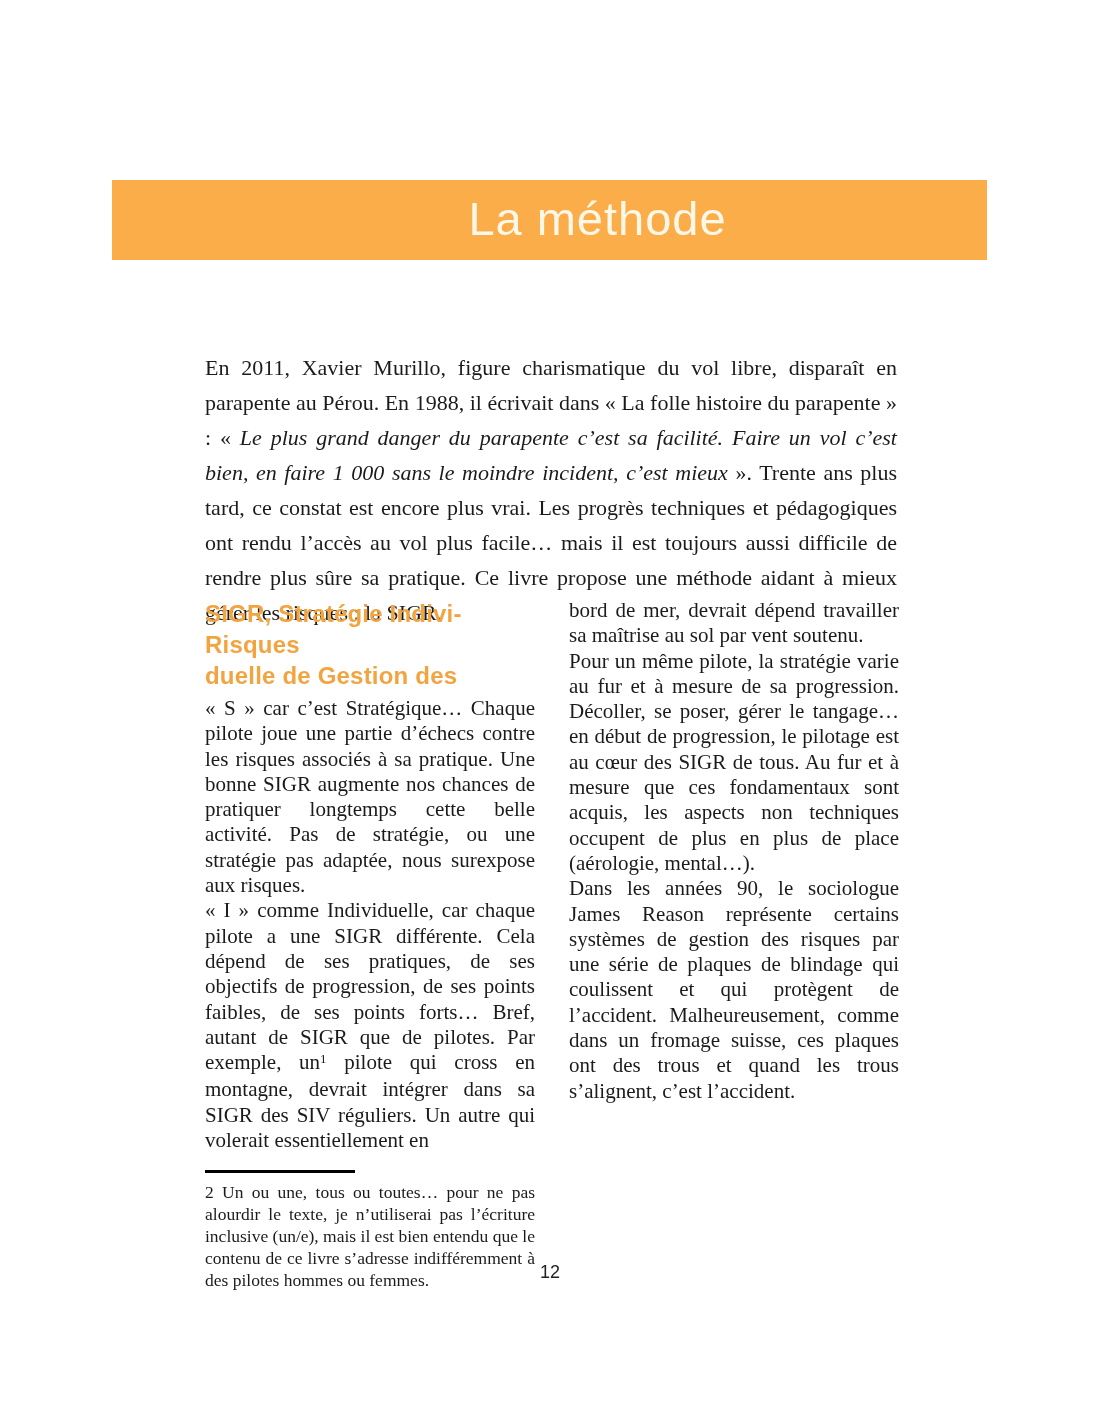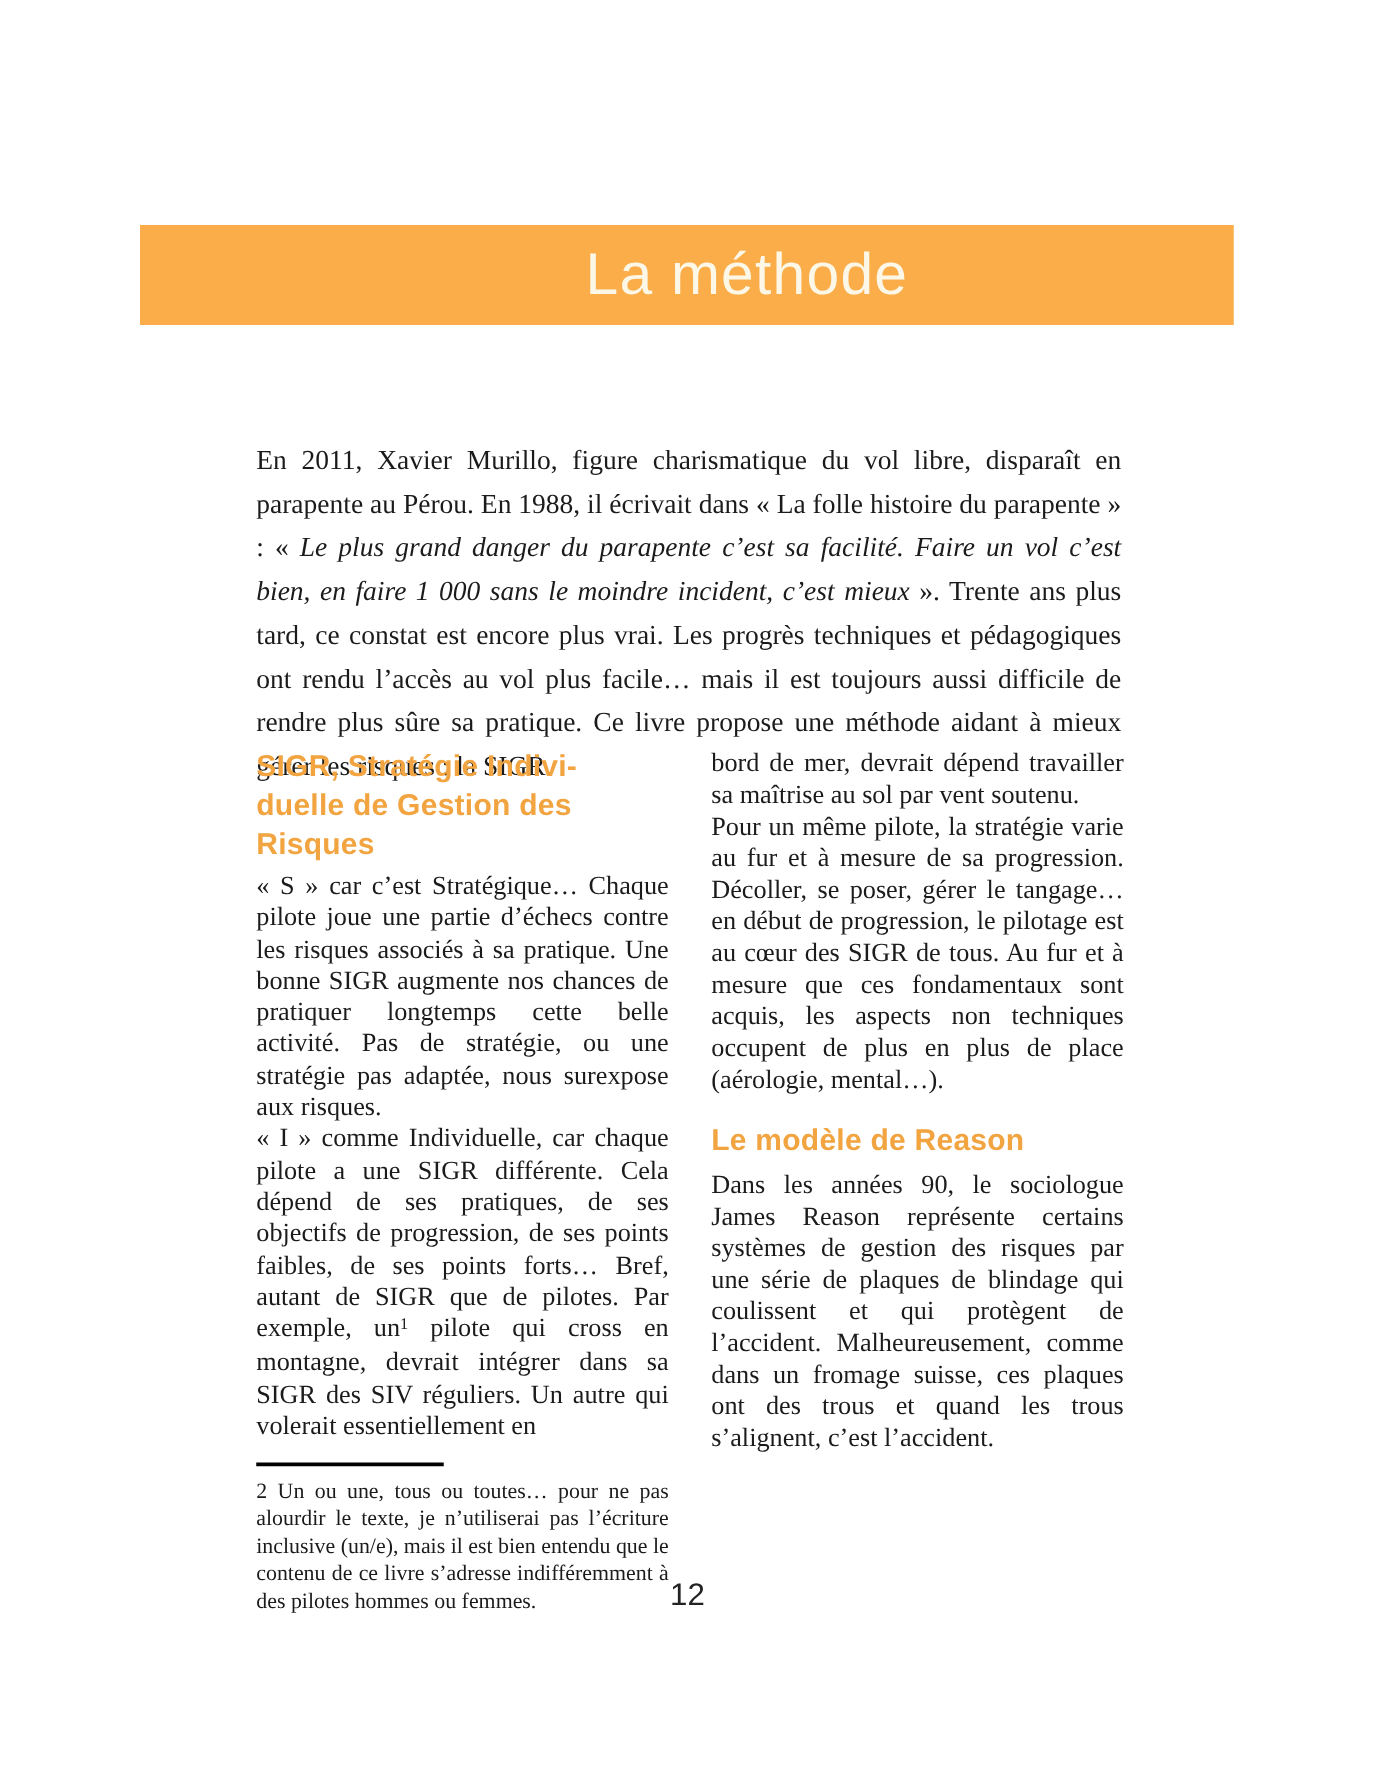--- a/index.html
+++ b/index.html
@@ -103,53 +103,52 @@
   }
 
   
   .page-number {
     position: absolute;
     left: 0;
     top: 1262px;
     width: 1100px;
     text-align: center;
     font-family: "Liberation Sans", sans-serif;
-    font-size: 25px;
+    font-size: 18px;
     color: #222;
   }
 </style>
 </head>
 <body>
 
 <div class="page">
 
   <div class="title-band">
     <h1>La méthode</h1>
   </div>
 
   <div class="intro"><span class="seg-n">En 2011, Xavier Murillo, figure charismatique du vol libre, disparaît en parapente au Pérou. En 1988, il écrivait dans « La folle histoire du parapente » : « </span><span class="seg-i">Le plus grand danger du parapente c’est sa facilité. Faire un vol c’est bien, en faire 1 000 sans le moindre incident, c’est mieux</span><span class="seg-n"> ». Trente ans plus tard, ce constat est encore plus vrai. Les progrès techniques et pédagogiques ont rendu l’accès au vol plus facile… mais il est toujours aussi difficile de rendre plus sûre sa pratique. Ce livre propose une méthode aidant à mieux gérer les risques : la SIGR.</span></div>
 
   <div class="cols">
 
     <div class="col">
       <h2 class="sigr">
         <div>SIGR, Stratégie Indivi-</div>
+        <div>Risques</div>
         <div>duelle de Gestion des</div>
-        <div>Risques</div>
       </h2>
       <p><span class="seg-n">« S » car c’est Stratégique… Chaque pilote joue une partie d’échecs contre les risques associés à sa pratique. Une bonne SIGR augmente nos chances de pratiquer longtemps cette belle activité. Pas de stratégie, ou une stratégie pas adaptée, nous surexpose aux risques.</span></p>
       <p><span class="seg-n">« I » comme Individuelle, car chaque pilote a une SIGR différente. Cela dépend de ses pratiques, de ses objectifs de progression, de ses points faibles, de ses points forts… </span><span class="seg-b">Bref, autant de SIGR que de pilotes.</span><span class="seg-n"> Par exemple, un</span><span class="seg-sup">1</span><span class="seg-n"> pilote qui cross en montagne, devrait intégrer dans sa SIGR des SIV réguliers. Un autre qui volerait essentiellement en</span></p>
       <div class="footnote-rule"></div>
       <div class="footnote">2 Un ou une, tous ou toutes… pour ne pas alourdir le texte, je n’utiliserai pas l’écriture inclusive (un/e), mais il est bien entendu que le contenu de ce livre s’adresse indifféremment à des pilotes hommes ou femmes.</div>
     </div>
 
     <div class="col">
       <p><span class="seg-n">bord de mer, devrait dépend travailler sa maîtrise au sol par vent soutenu.</span></p>
       <p><span class="seg-n">Pour un même pilote, </span><span class="seg-b">la stratégie varie au fur et à mesure de sa progression.</span><span class="seg-n"> Décoller, se poser, gérer le tangage… en début de progression, le pilotage est au cœur des SIGR de tous. Au fur et à mesure que ces fondamentaux sont acquis, les aspects non techniques occupent de plus en plus de place (aérologie, mental…).</span></p>
-      <h2 class="reason">Le modèle de Reason</h2>
       <p><span class="seg-n">Dans les années 90, le sociologue James Reason représente certains systèmes de gestion des risques par une série de plaques de blindage qui coulissent et qui protègent de l’accident. Malheureusement, comme dans un fromage suisse, ces plaques ont des trous et quand les trous s’alignent, c’est l’accident.</span></p>
     </div>
 
   </div>
 
   <div class="page-number">12</div>
 
 </div>
 
 </body></html>

